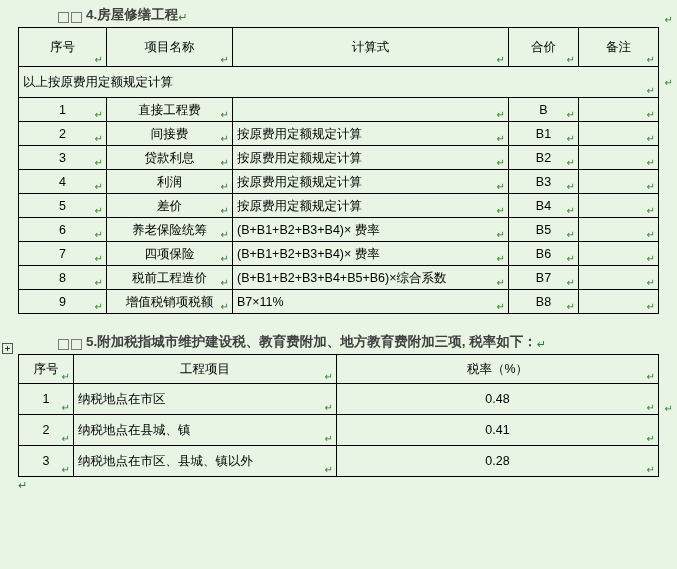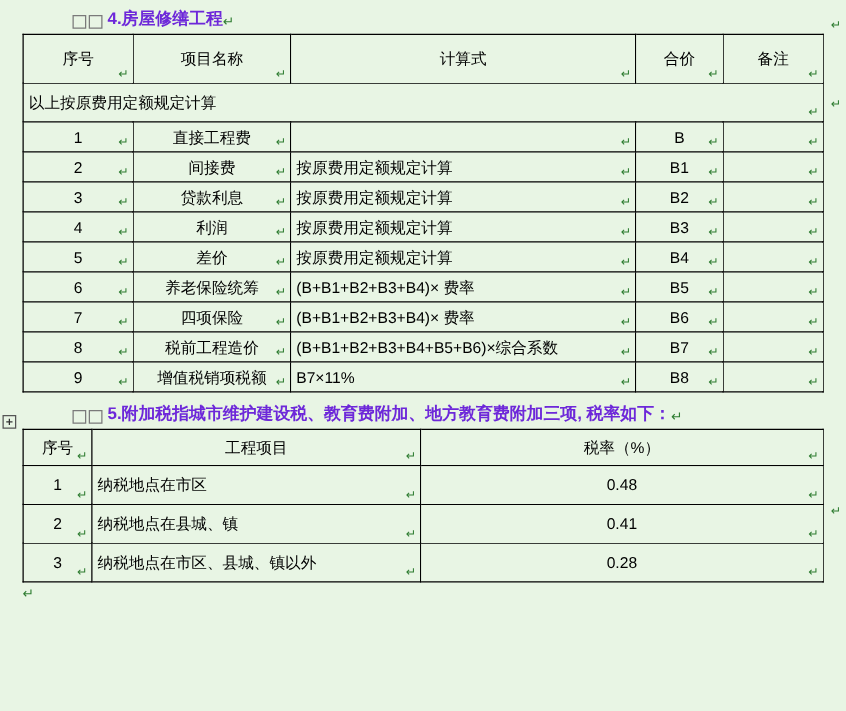--- a/index.html
+++ b/index.html
@@ -18,21 +18,21 @@
   }
   .page {
     position: relative;
     width: 677px;
     height: 569px;
     box-sizing: border-box;
   }
   .section-title {
     font-weight: bold;
     font-size: 13.5px;
-    color: #6d28d9;
+    color: #404040;
     margin: 0;
     padding: 0;
     white-space: nowrap;
   }
   .title-row {
     display: flex;
     align-items: flex-end;
   }
   .indent-boxes {
     display: inline-block;
@@ -79,21 +79,21 @@
     font-size: 10px;
     line-height: 10px;
   }
   .row-note td {
     text-align: left;
     margin-left: 18px;
   }
   .t1 { margin-left: 18px; margin-top: 2px; }
   .t2 { margin-left: 18px; margin-top: 2px; }
   .title1 { margin-left: 58px; margin-top: 6px; margin-bottom: 3px; }
-  .title2 { margin-left: 58px; margin-top: 8px; margin-bottom: 3px; }
+  .title2 { margin-left: 58px; margin-top: 19px; margin-bottom: 3px; }
   .left-handle {
     position: absolute;
     left: 2px;
     width: 11px;
     height: 11px;
     border: 1px solid #555;
     background: #e8f5e4;
     box-sizing: border-box;
   }
   .left-handle:before {

